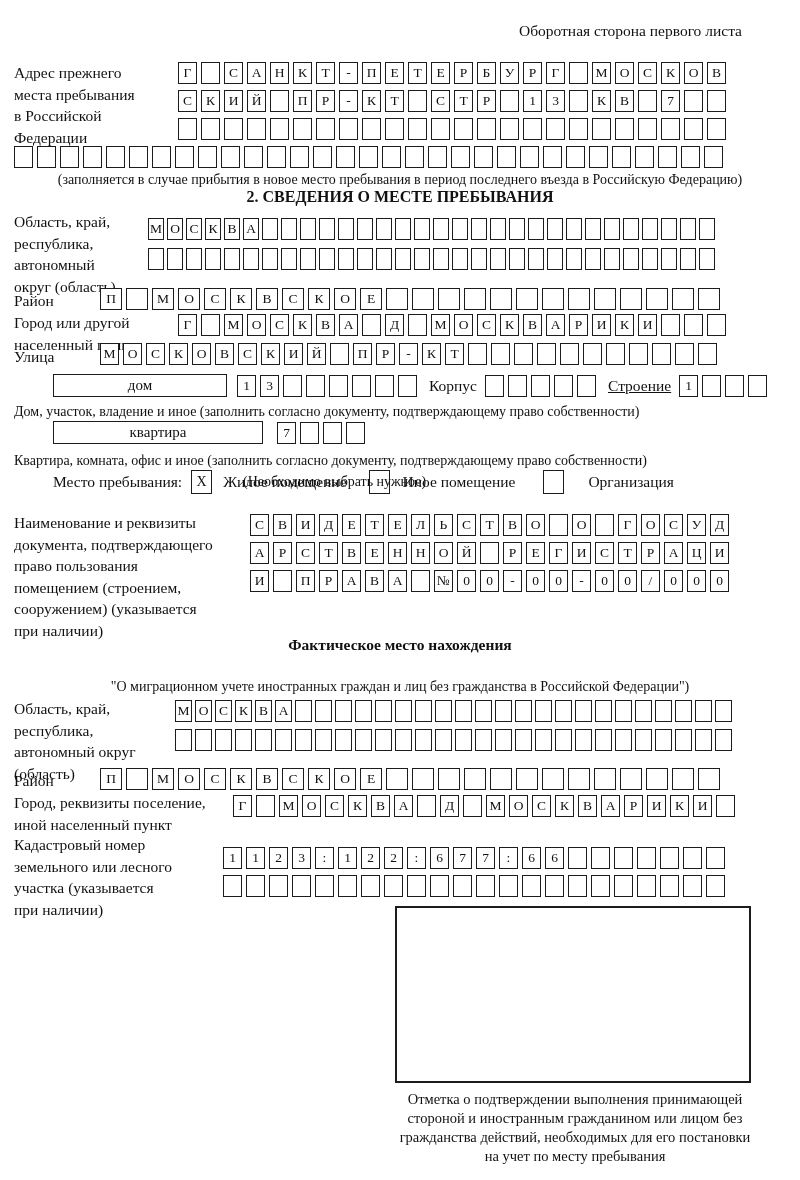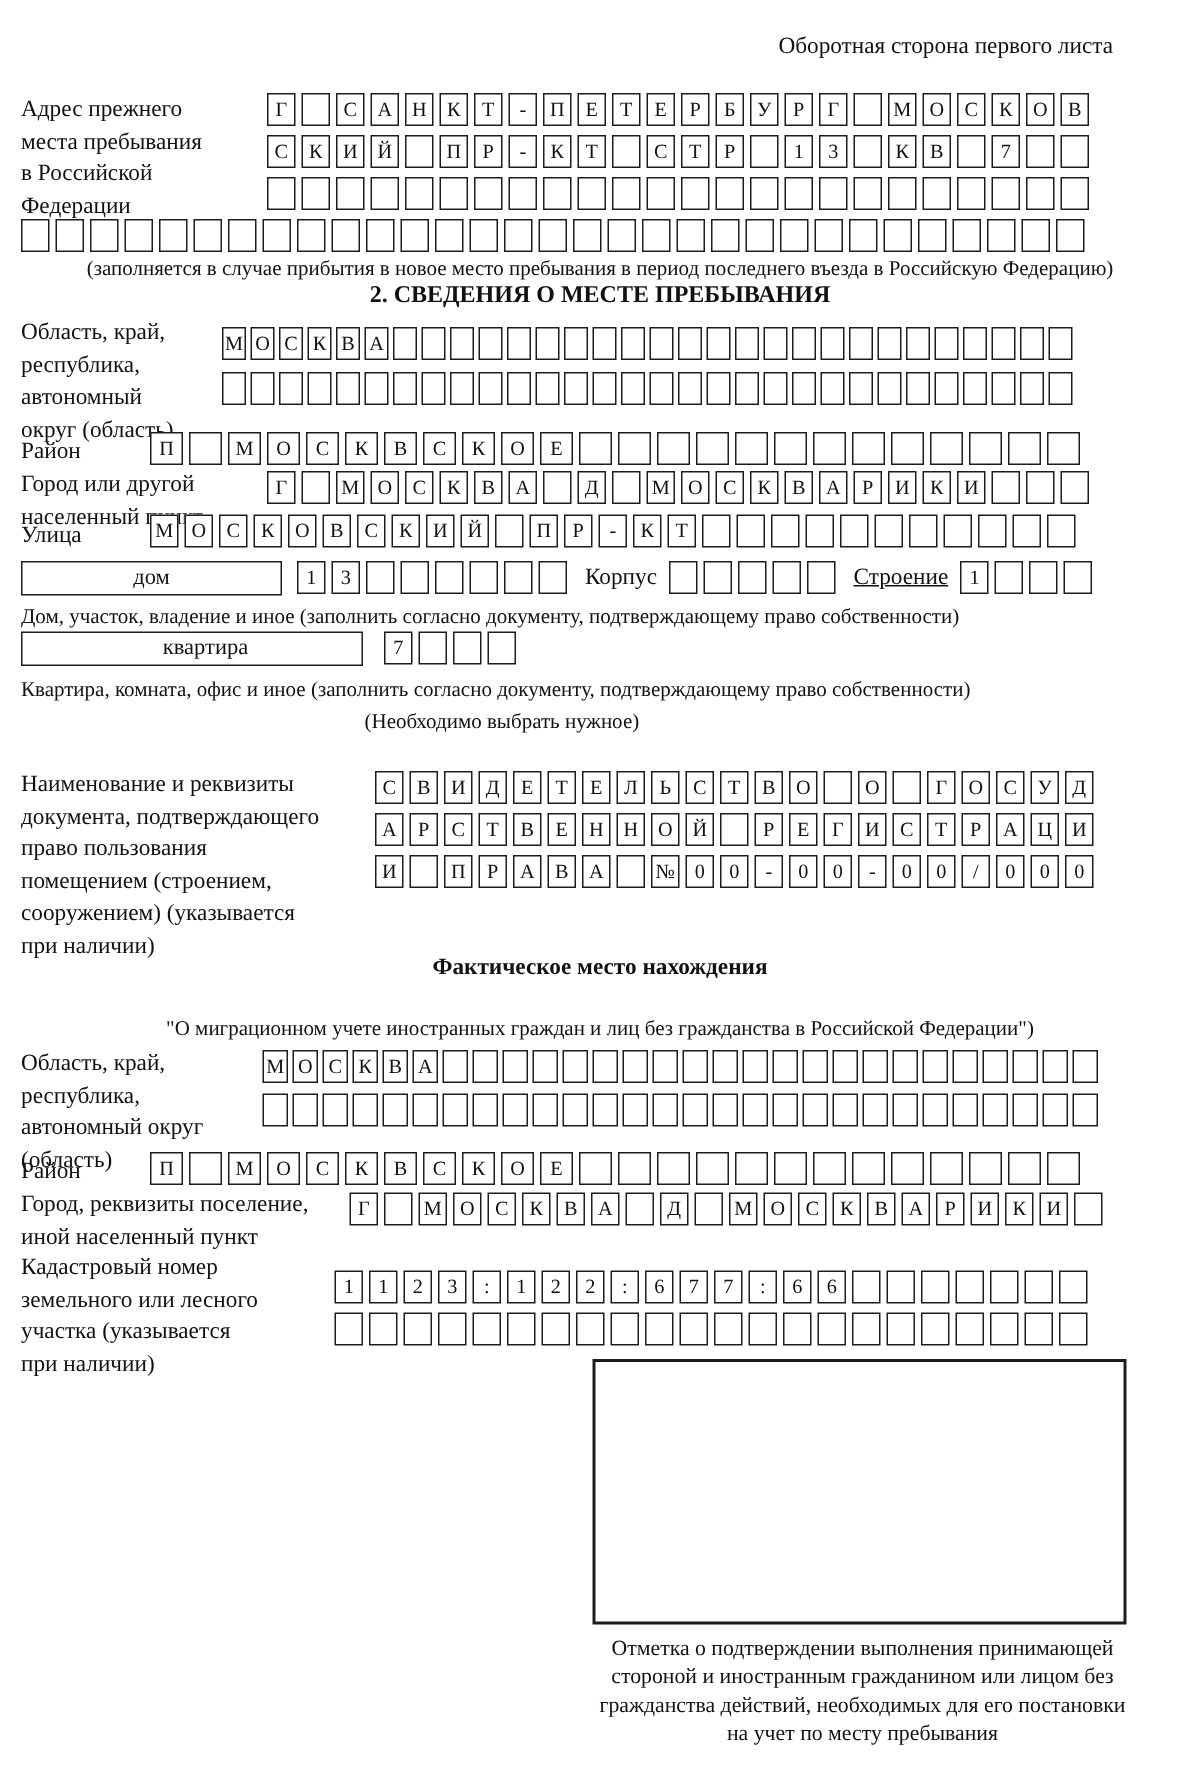--- a/index.html
+++ b/index.html
@@ -34,21 +34,21 @@
     display:flex;align-items:center;justify-content:center;
     font-size:15px;background:#fff;
   }
   .checkbox{
     box-sizing:content-box;
     width:19px;height:22px;
     border:1.5px solid #1c1c1c;
     display:flex;align-items:center;justify-content:center;
     font-size:14px;background:#fff;
   }
-  .flexrow{display:flex;}
+  .flexrow{display:flex;align-items:center;margin-left:39px;}
   .stampbox{
     box-sizing:border-box;
     border:2px solid #1c1c1c;background:#fff;
   }
   .caption{font-size:14.5px;line-height:19px;text-align:center;white-space:pre-line;}
 </style>
 </head>
 <body>
 
 <div class="page">
@@ -355,30 +355,39 @@
     <div class="cells" style="margin-left:8px;--w:17px;--g:4px;">
         <span class="cell">1</span>
         <span class="cell"></span>
         <span class="cell"></span>
         <span class="cell"></span>
       </div>
   </div>
   <div class="abs note" style="left:14px;top:403px;">Дом, участок, владение и иное (заполнить согласно документу, подтверждающему право собственности)</div>
 
   <div class="abs flexrow" style="left:14px;top:421px;">
-    <div class="wordbox" style="width:208px;padding-left:18px;">квартира</div>
+    <div class="wordbox" style="width:208px;">квартира</div>
     <div class="cells" style="margin-left:14px;--w:17px;--g:4px;">
         <span class="cell">7</span>
         <span class="cell"></span>
         <span class="cell"></span>
         <span class="cell"></span>
       </div>
   </div>
   <div class="abs note" style="left:14px;top:452px;">Квартира, комната, офис и иное (заполнить согласно документу, подтверждающему право собственности)</div>
 
+  <div class="abs flexrow" style="left:14px;top:470px;">
+    <div class="lbl">Место пребывания:</div>
+    <div class="checkbox" style="margin-left:9px;">X</div>
+    <div class="lbl" style="margin-left:11px;">Жилое помещение</div>
+    <div class="checkbox" style="margin-left:22px;"></div>
+    <div class="lbl" style="margin-left:13px;">Иное помещение</div>
+    <div class="checkbox" style="margin-left:28px;"></div>
+    <div class="lbl" style="margin-left:24px;">Организация</div>
+  </div>
   <div class="abs note" style="left:243px;top:473px;">(Необходимо выбрать нужное)</div>
 
   <div class="abs lbl" style="left:14px;top:512px;width:240px;">Наименование и реквизиты
 документа, подтверждающего
 право пользования
 помещением (строением,
 сооружением) (указывается
 при наличии)</div>
   <div class="abs cells" style="left:250px;top:514px;--w:17px;--g:4px;">
       <span class="cell">С</span>

